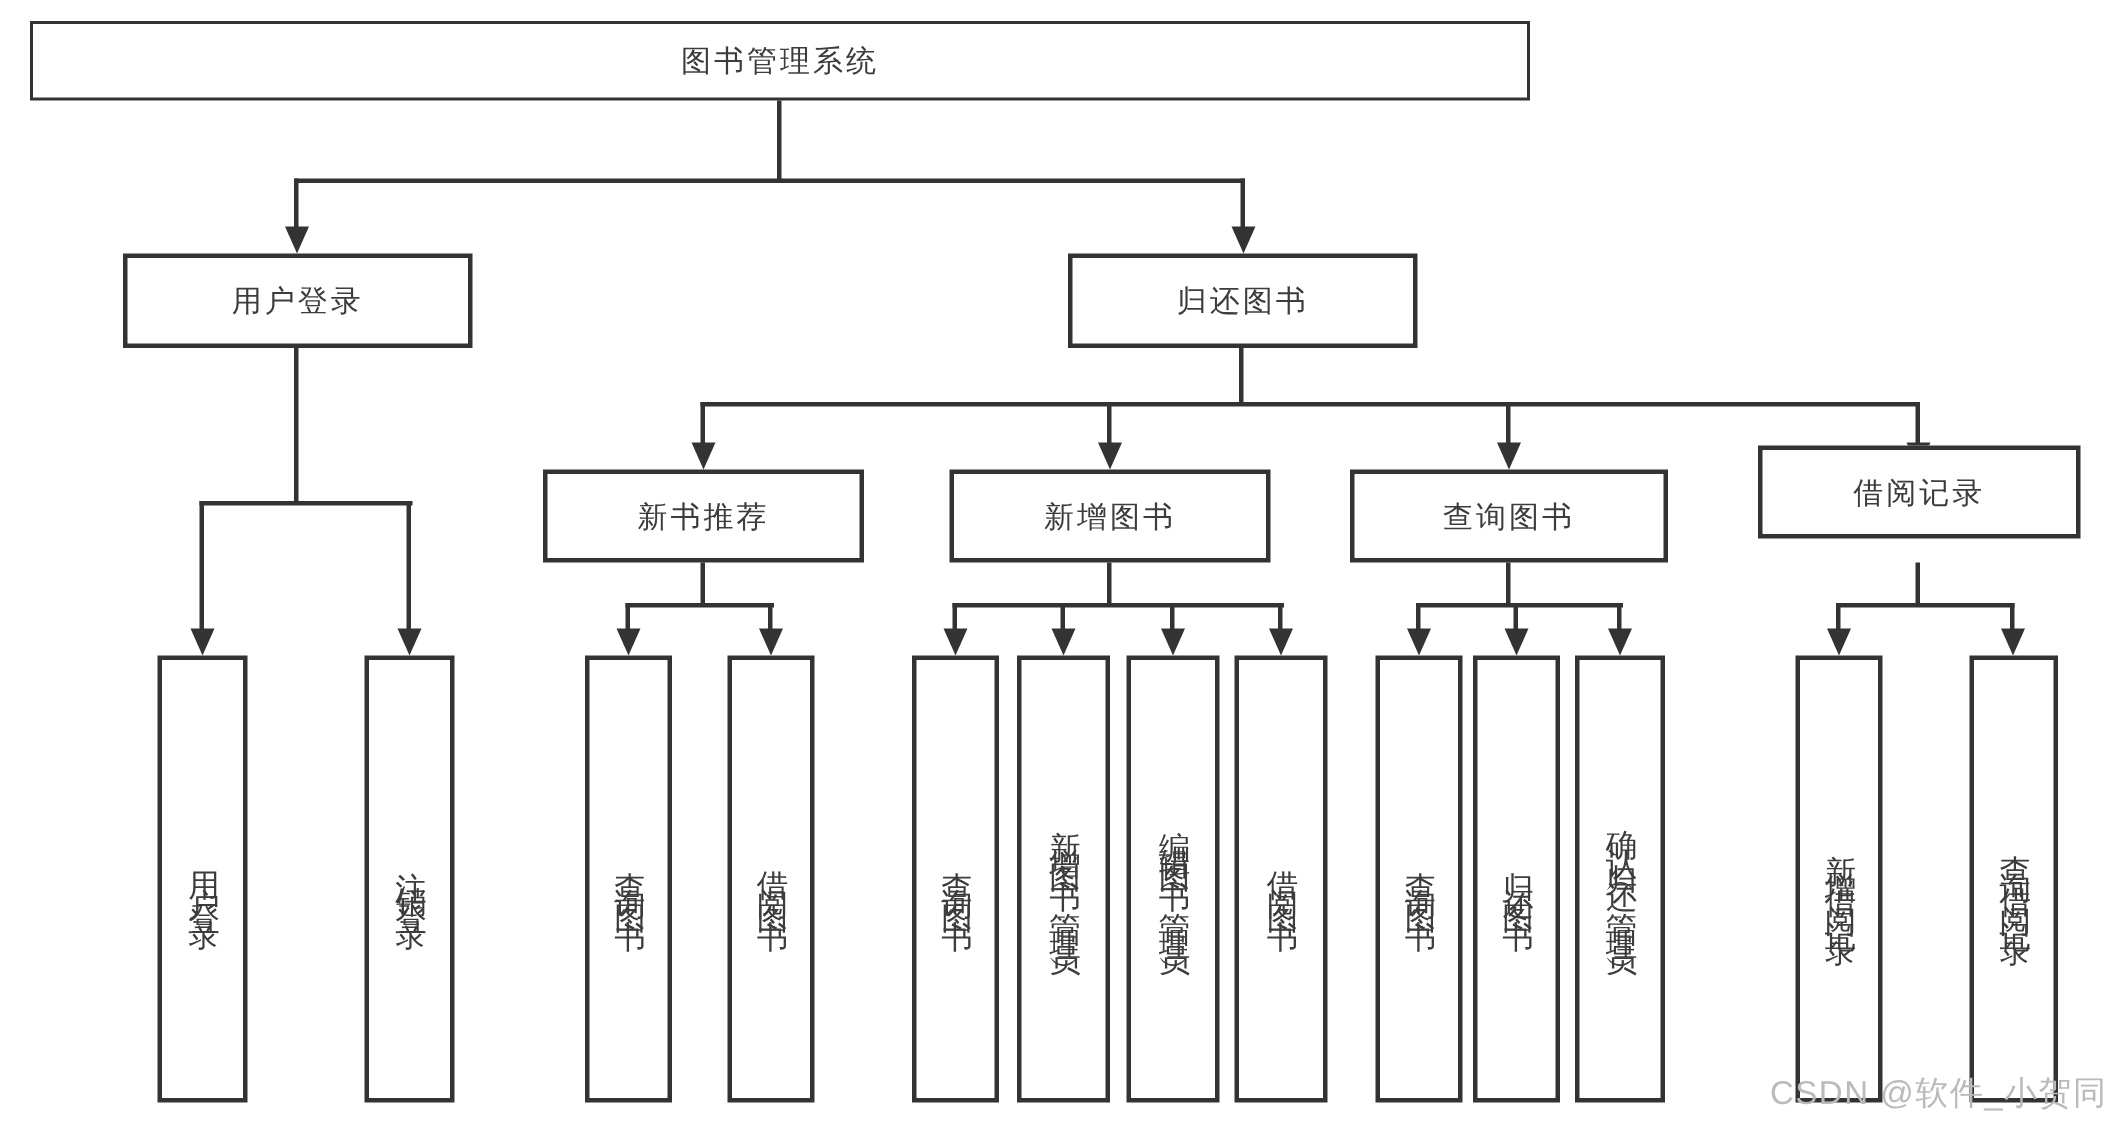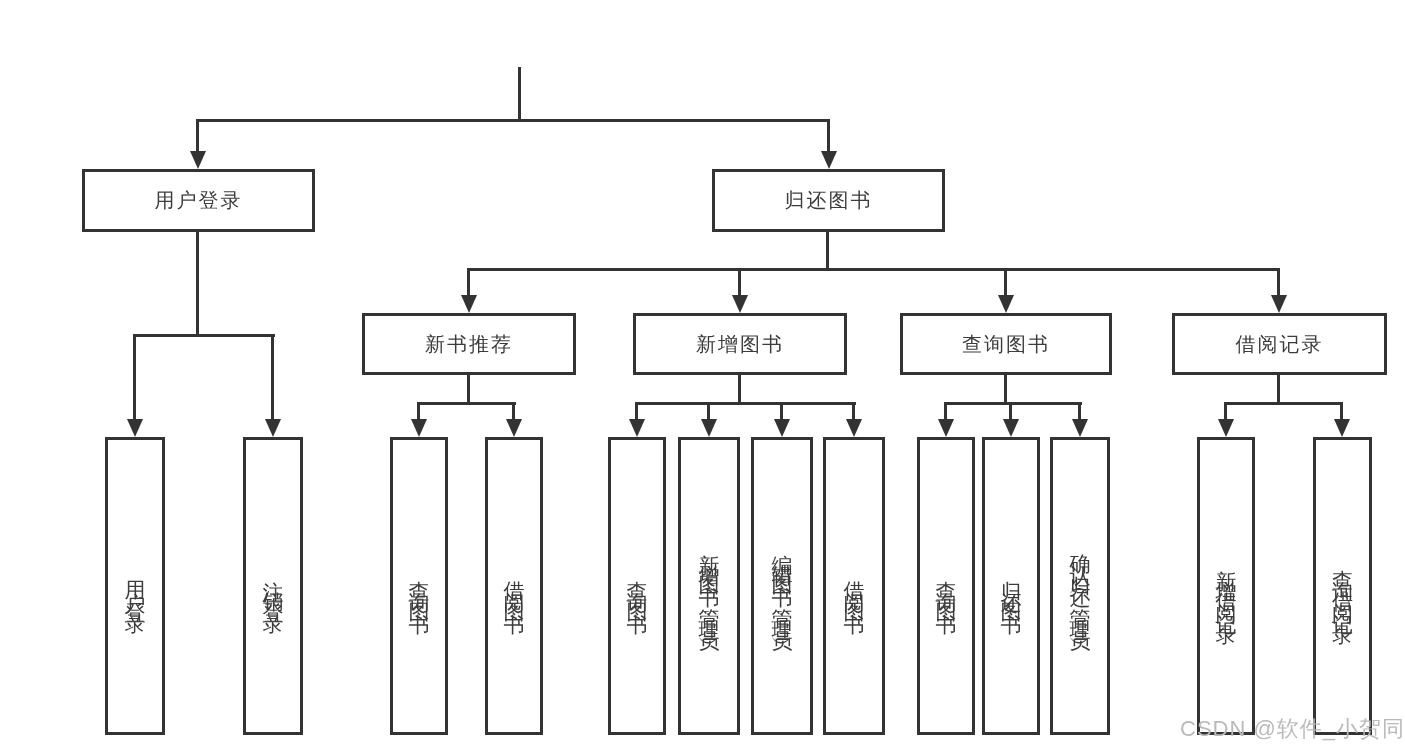--- a/index.html
+++ b/index.html
@@ -59,20 +59,23 @@
     color: var(--wm);
     z-index: 5;
     white-space: nowrap;
   }
 </style>
 </head>
 <body>
 
 <div class="canvas">
 
+  <div class="box root" style="left:20px; top:14px; width:1000px; height:53px;">
+    <span class="hlabel">图书管理系统</span>
+  </div>
 
   <div class="vline" style="left:518px; top:67px; height:54px;"></div>
   <div class="hline" style="left:196px; top:119px; width:634px;"></div>
   <div class="vline" style="left:196px; top:119px; height:33px;"></div>
   <div class="arrowhead" style="left:190px; top:151px;"></div>
   <div class="vline" style="left:827px; top:119px; height:33px;"></div>
   <div class="arrowhead" style="left:821px; top:151px;"></div>
 
   <div class="box" style="left:82px; top:169px; width:233px; height:63px;">
     <span class="hlabel">用户登录</span>
@@ -101,21 +104,21 @@
 
   <div class="box" style="left:362px; top:313px; width:214px; height:62px;">
     <span class="hlabel">新书推荐</span>
   </div>
   <div class="box" style="left:633px; top:313px; width:214px; height:62px;">
     <span class="hlabel">新增图书</span>
   </div>
   <div class="box" style="left:900px; top:313px; width:212px; height:62px;">
     <span class="hlabel">查询图书</span>
   </div>
-  <div class="box" style="left:1172px; top:313px; width:215px; height:62px;">
+  <div class="box" style="left:1172px; top:297px; width:215px; height:62px;">
     <span class="hlabel">借阅记录</span>
   </div>
 
   <div class="vline" style="left:467px; top:375px; height:29px;"></div>
   <div class="hline" style="left:417px; top:402px; width:99px;"></div>
   <div class="vline" style="left:417px; top:402px; height:18px;"></div>
   <div class="arrowhead" style="left:411px; top:419px;"></div>
   <div class="vline" style="left:512px; top:402px; height:18px;"></div>
   <div class="arrowhead" style="left:506px; top:419px;"></div>
 

